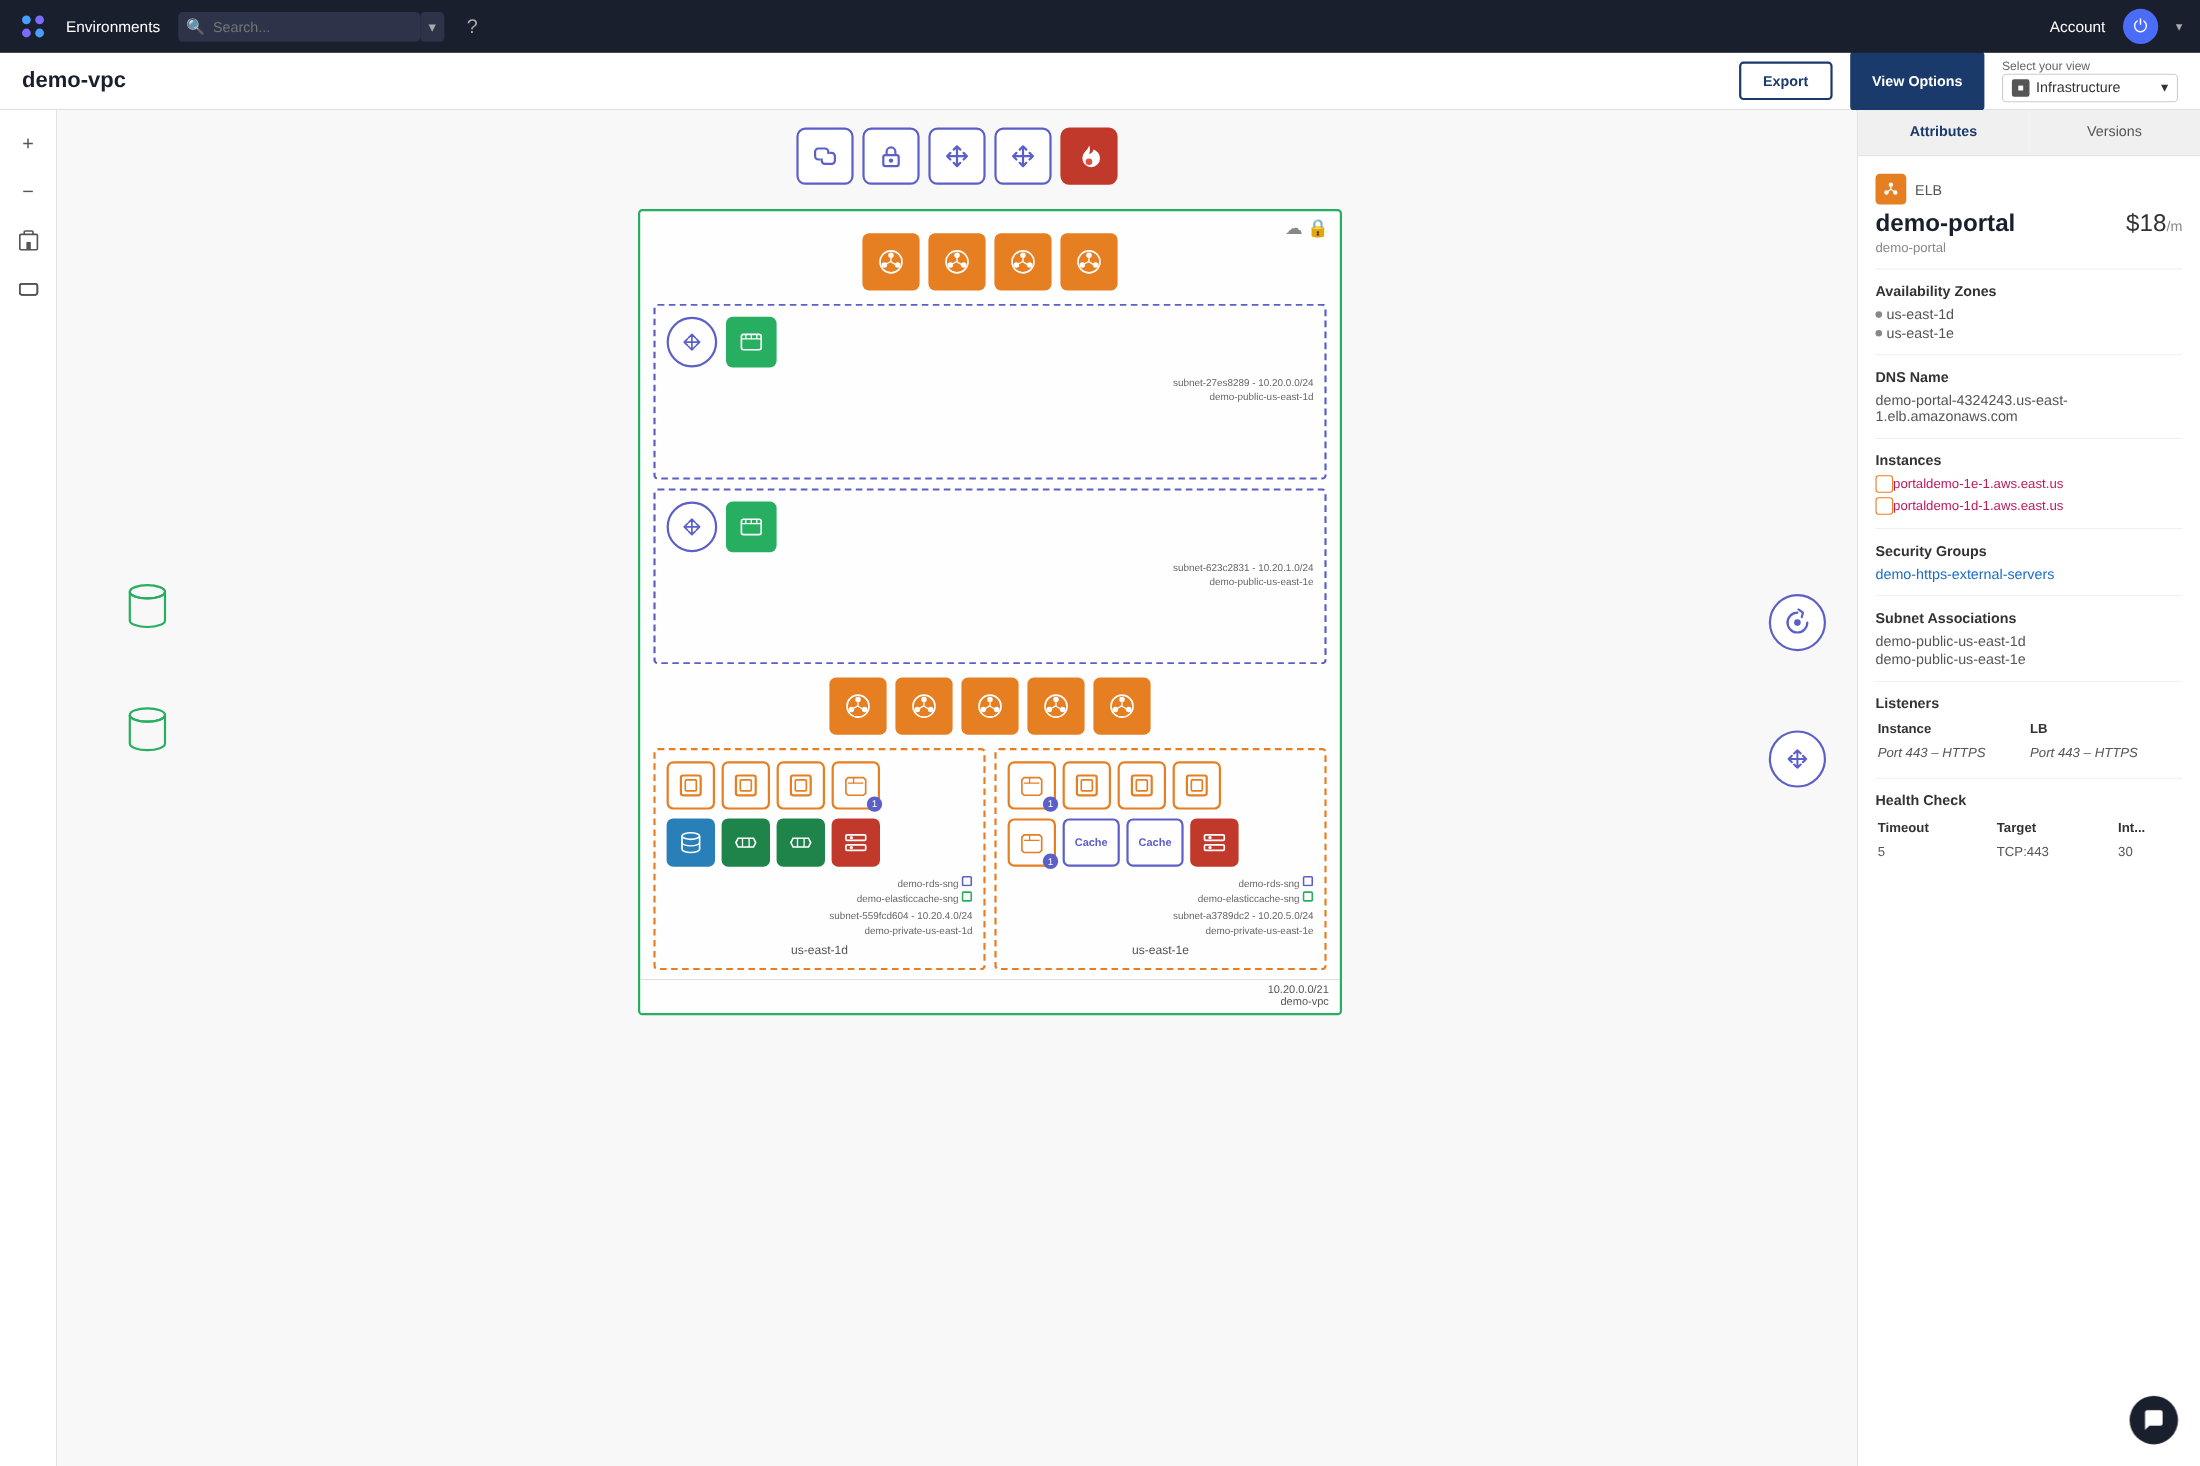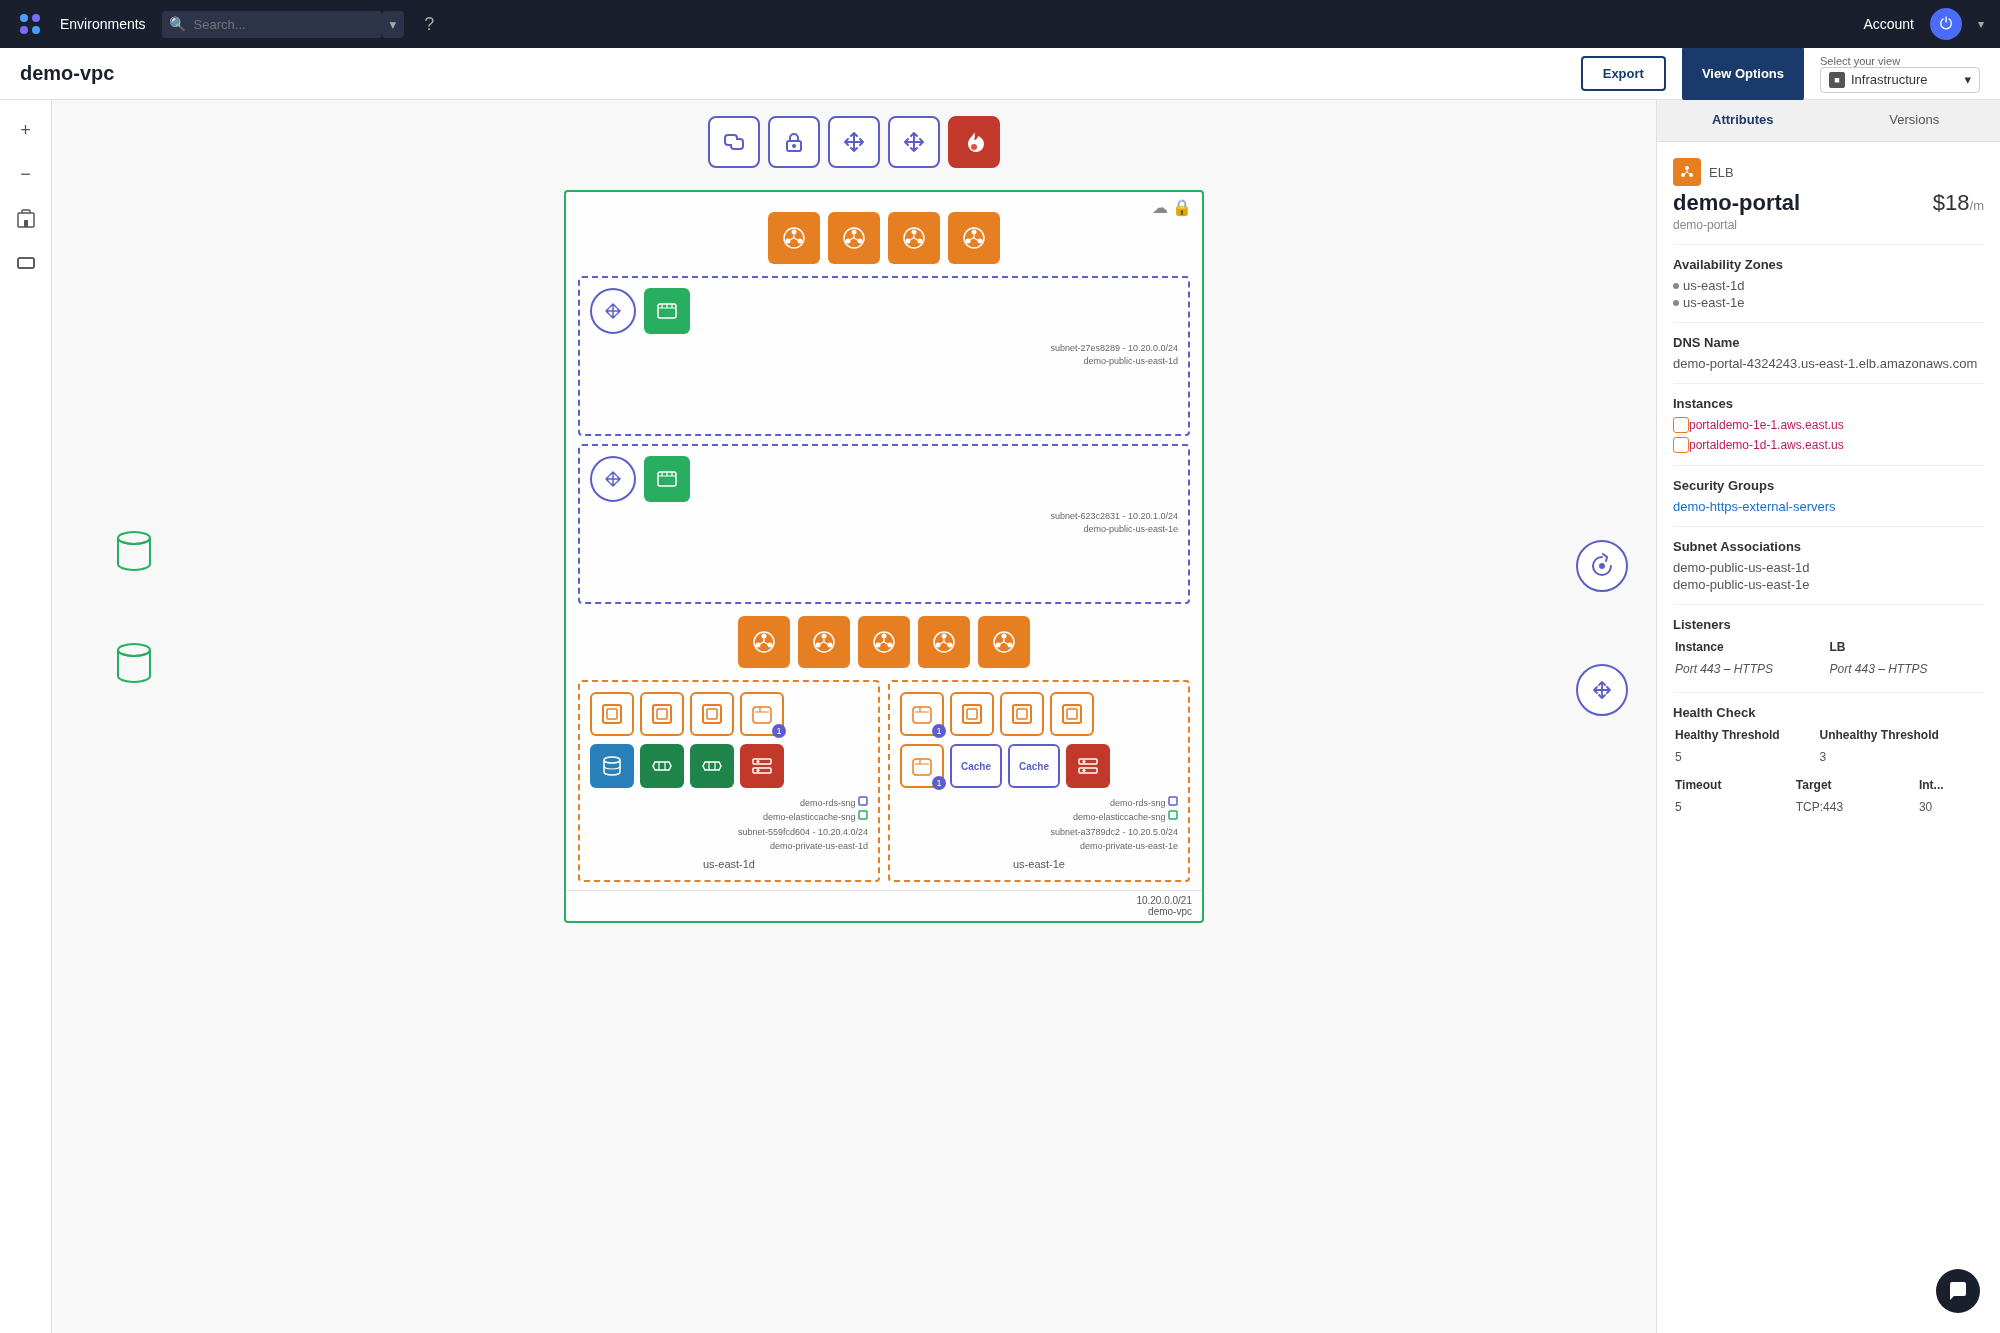--- a/index.html
+++ b/index.html
@@ -463,21 +463,21 @@
       text-align: right;
       font-size: 10px;
       color: #555;
       padding: 4px 10px;
       border-top: 1px solid #e0e0e0;
       margin-top: 8px;
     }
 
     
     .right-panel {
-      width: 344px;
+      width: 312px;
       background: #fff;
       border-left: 1px solid #e0e0e0;
       display: flex;
       flex-direction: column;
       overflow-y: auto;
     }
     .right-panel-tabs {
       display: flex;
       border-bottom: 1px solid #e0e0e0;
       background: #fff;
@@ -1126,34 +1126,20 @@
           <tr>
             <td>Port 443 – HTTPS</td>
             <td>Port 443 – HTTPS</td>
           </tr>
         </tbody>
       </table>
 
       <hr class="rpanel-divider">
 
       <div class="rpanel-section-title">Health Check</div>
-      <table class="health-table">
-        <thead>
-          <tr>
-            <th>Healthy Threshold</th>
-            <th>Unhealthy Threshold</th>
-          </tr>
-        </thead>
-        <tbody>
-          <tr>
-            <td>5</td>
-            <td>3</td>
-          </tr>
-        </tbody>
-      </table>
       <table class="health-table" style="margin-top:8px;">
         <thead>
           <tr>
             <th>Timeout</th>
             <th>Target</th>
             <th>Int...</th>
           </tr>
         </thead>
         <tbody>
           <tr>

